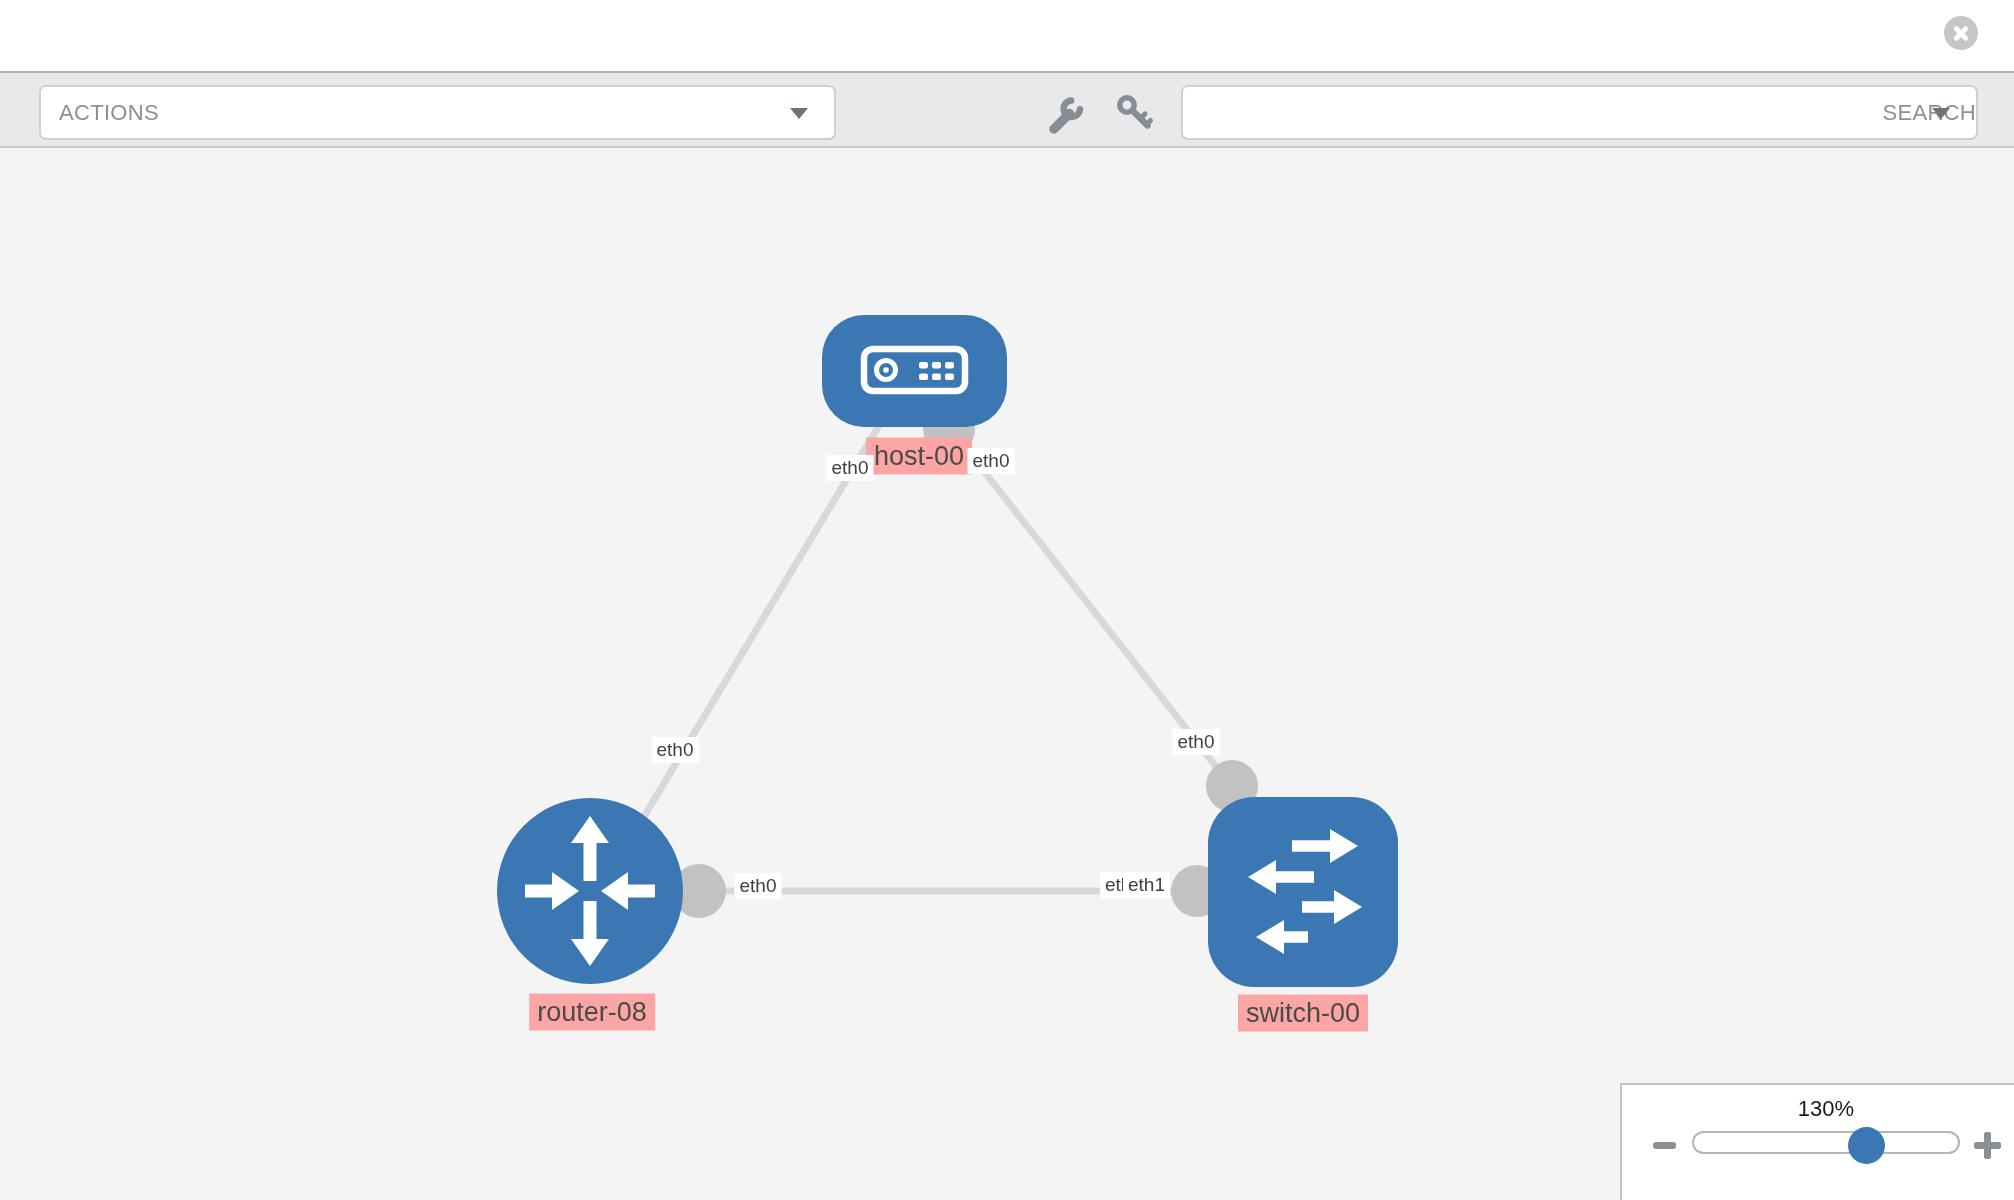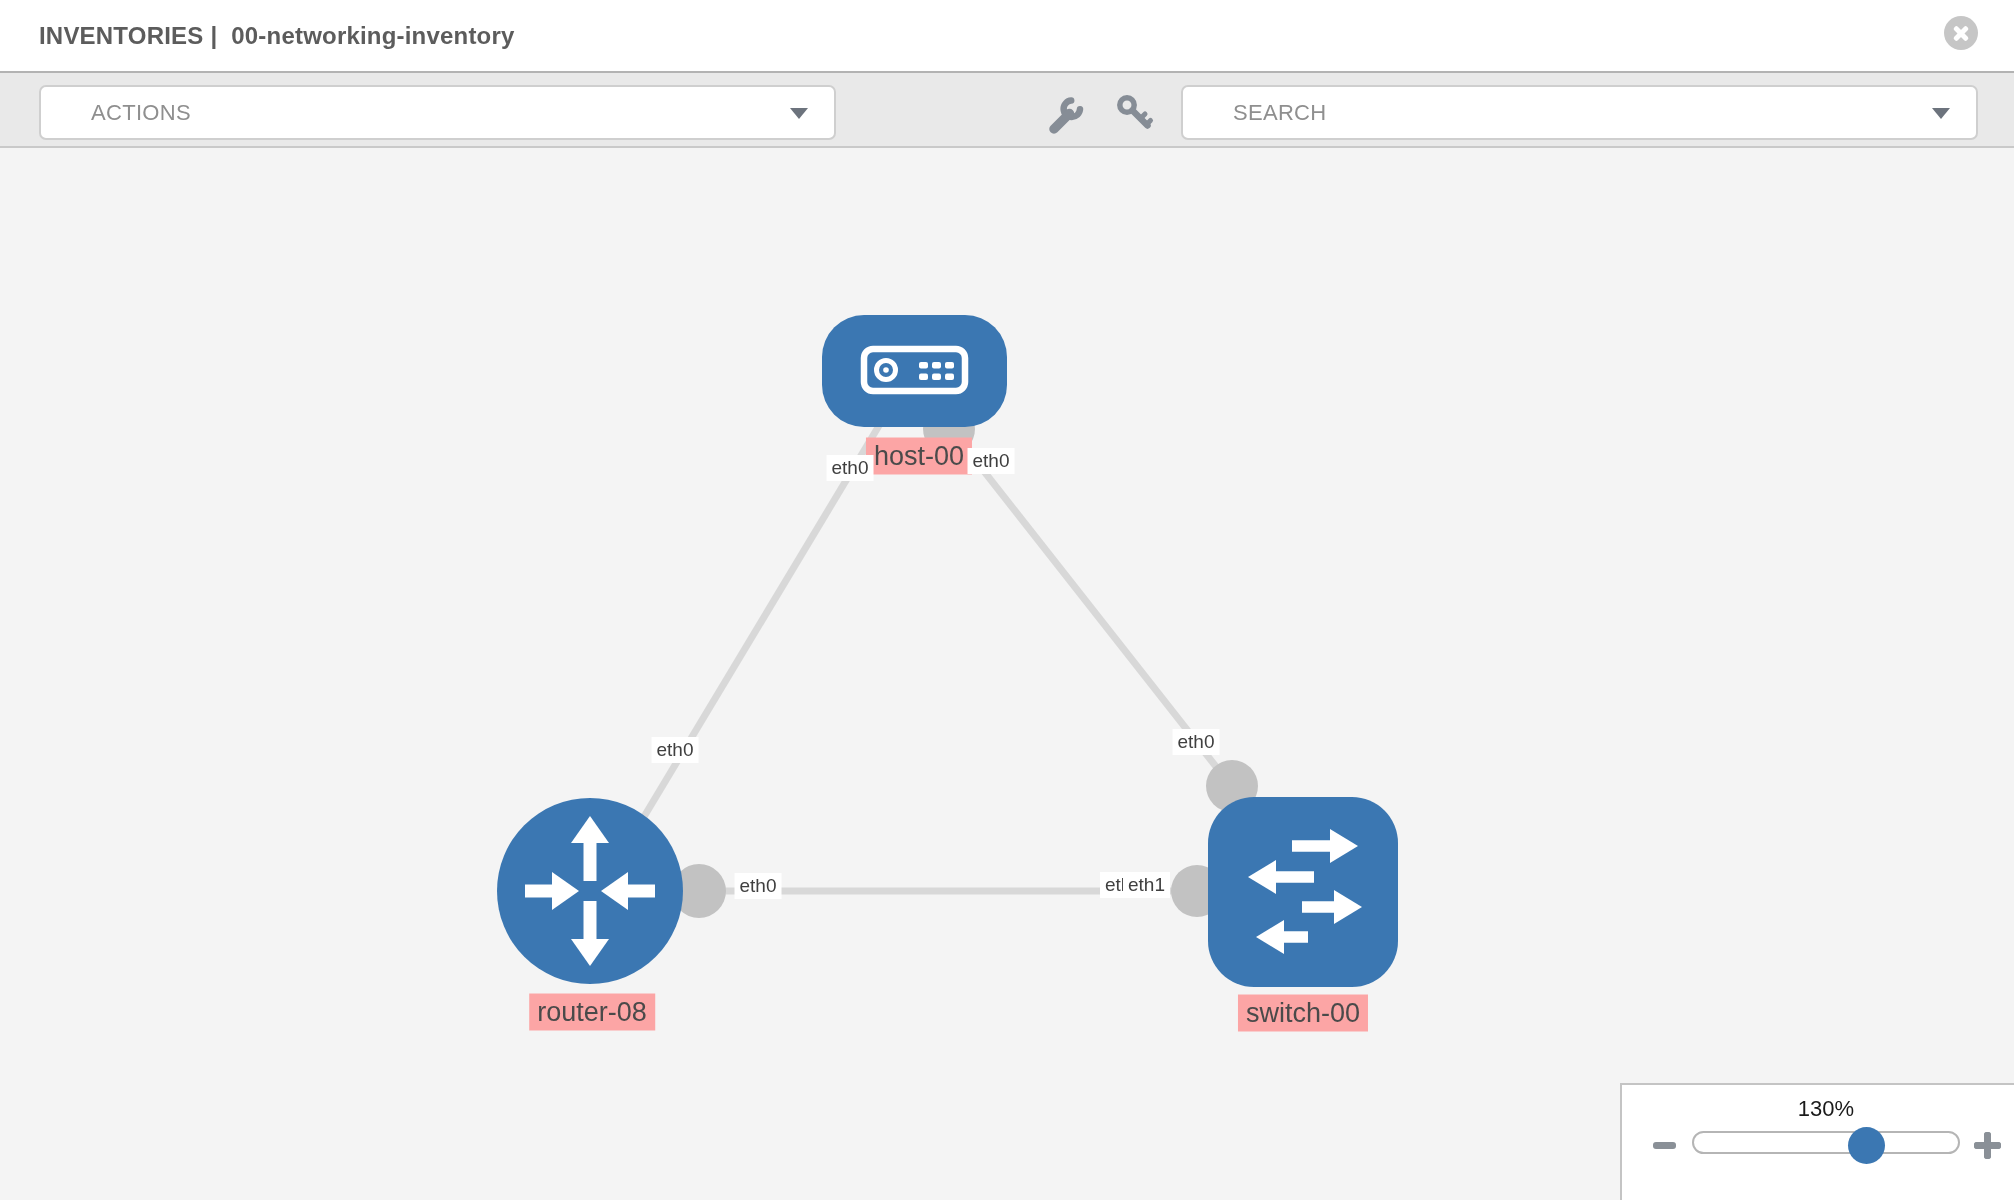--- a/index.html
+++ b/index.html
@@ -26,31 +26,31 @@
   .close-btn .bar.b2 { transform: rotate(-45deg); }
 
   
   .toolbar {
     position: absolute; left: 0; top: 73px; width: 2014px; height: 75px;
     background: #e9e9e9; border-bottom: 2px solid #c9c9c9;
   }
   .select-box {
     position: absolute; top: 12px; height: 55px; background: #ffffff;
     border: 2px solid #cfcfcf; border-radius: 7px;
-    display: flex; align-items: center; cursor: pointer; padding-left: 32px;
+    display: flex; align-items: center; cursor: pointer;
   }
   .select-box .ph { margin-left: 18px; font-size: 22px; color: #8f8f8f; letter-spacing: 0.3px; }
   .caret {
     position: absolute; right: 26px; top: 21px;
     width: 0; height: 0;
     border-left: 9px solid transparent; border-right: 9px solid transparent;
     border-top: 11px solid #6c737d;
   }
   .actions-box { left: 39px; width: 797px; }
-  .search-box  { left: 1181px; width: 797px; }
+  .search-box  { left: 1181px; width: 797px; justify-content: flex-end; }
   .tool-icon-btn { position: absolute; top: 19px; width: 46px; height: 46px; cursor: pointer; }
   .wrench-btn { left: 1044px; }
   .key-btn { left: 1112px; }
 
   
   .canvas {
     position: absolute; left: 0; top: 148px; width: 2014px; height: 1052px;
     background: #f4f4f4; overflow: hidden;
   }
   .links-layer { position: absolute; left: 0; top: 0; }
@@ -109,24 +109,20 @@
     background: #3b77b2; border-radius: 50%; cursor: pointer;
   }
   .zoom-plus { position: absolute; left: 352px; top: 47px; width: 27px; height: 27px; cursor: pointer; }
   .zoom-plus .h { position: absolute; left: 0; top: 10px; width: 27px; height: 7px; background: #8a9097; border-radius: 3px; }
   .zoom-plus .v { position: absolute; left: 10px; top: 0; width: 7px; height: 27px; background: #8a9097; border-radius: 3px; }
 </style>
 </head>
 <body>
 
 <div class="header">
-  <div class="title">
-    <span>INVENTORIES</span><span>|</span>
-    <span>00-networking-inventory</span>
-  </div>
   <div class="close-btn">
     <div>
       <div class="bar b1"></div>
         <div class="bar b2"></div>
     </div>
   </div>
 </div>
 
 <div class="toolbar">
   <div class="select-box actions-box">

